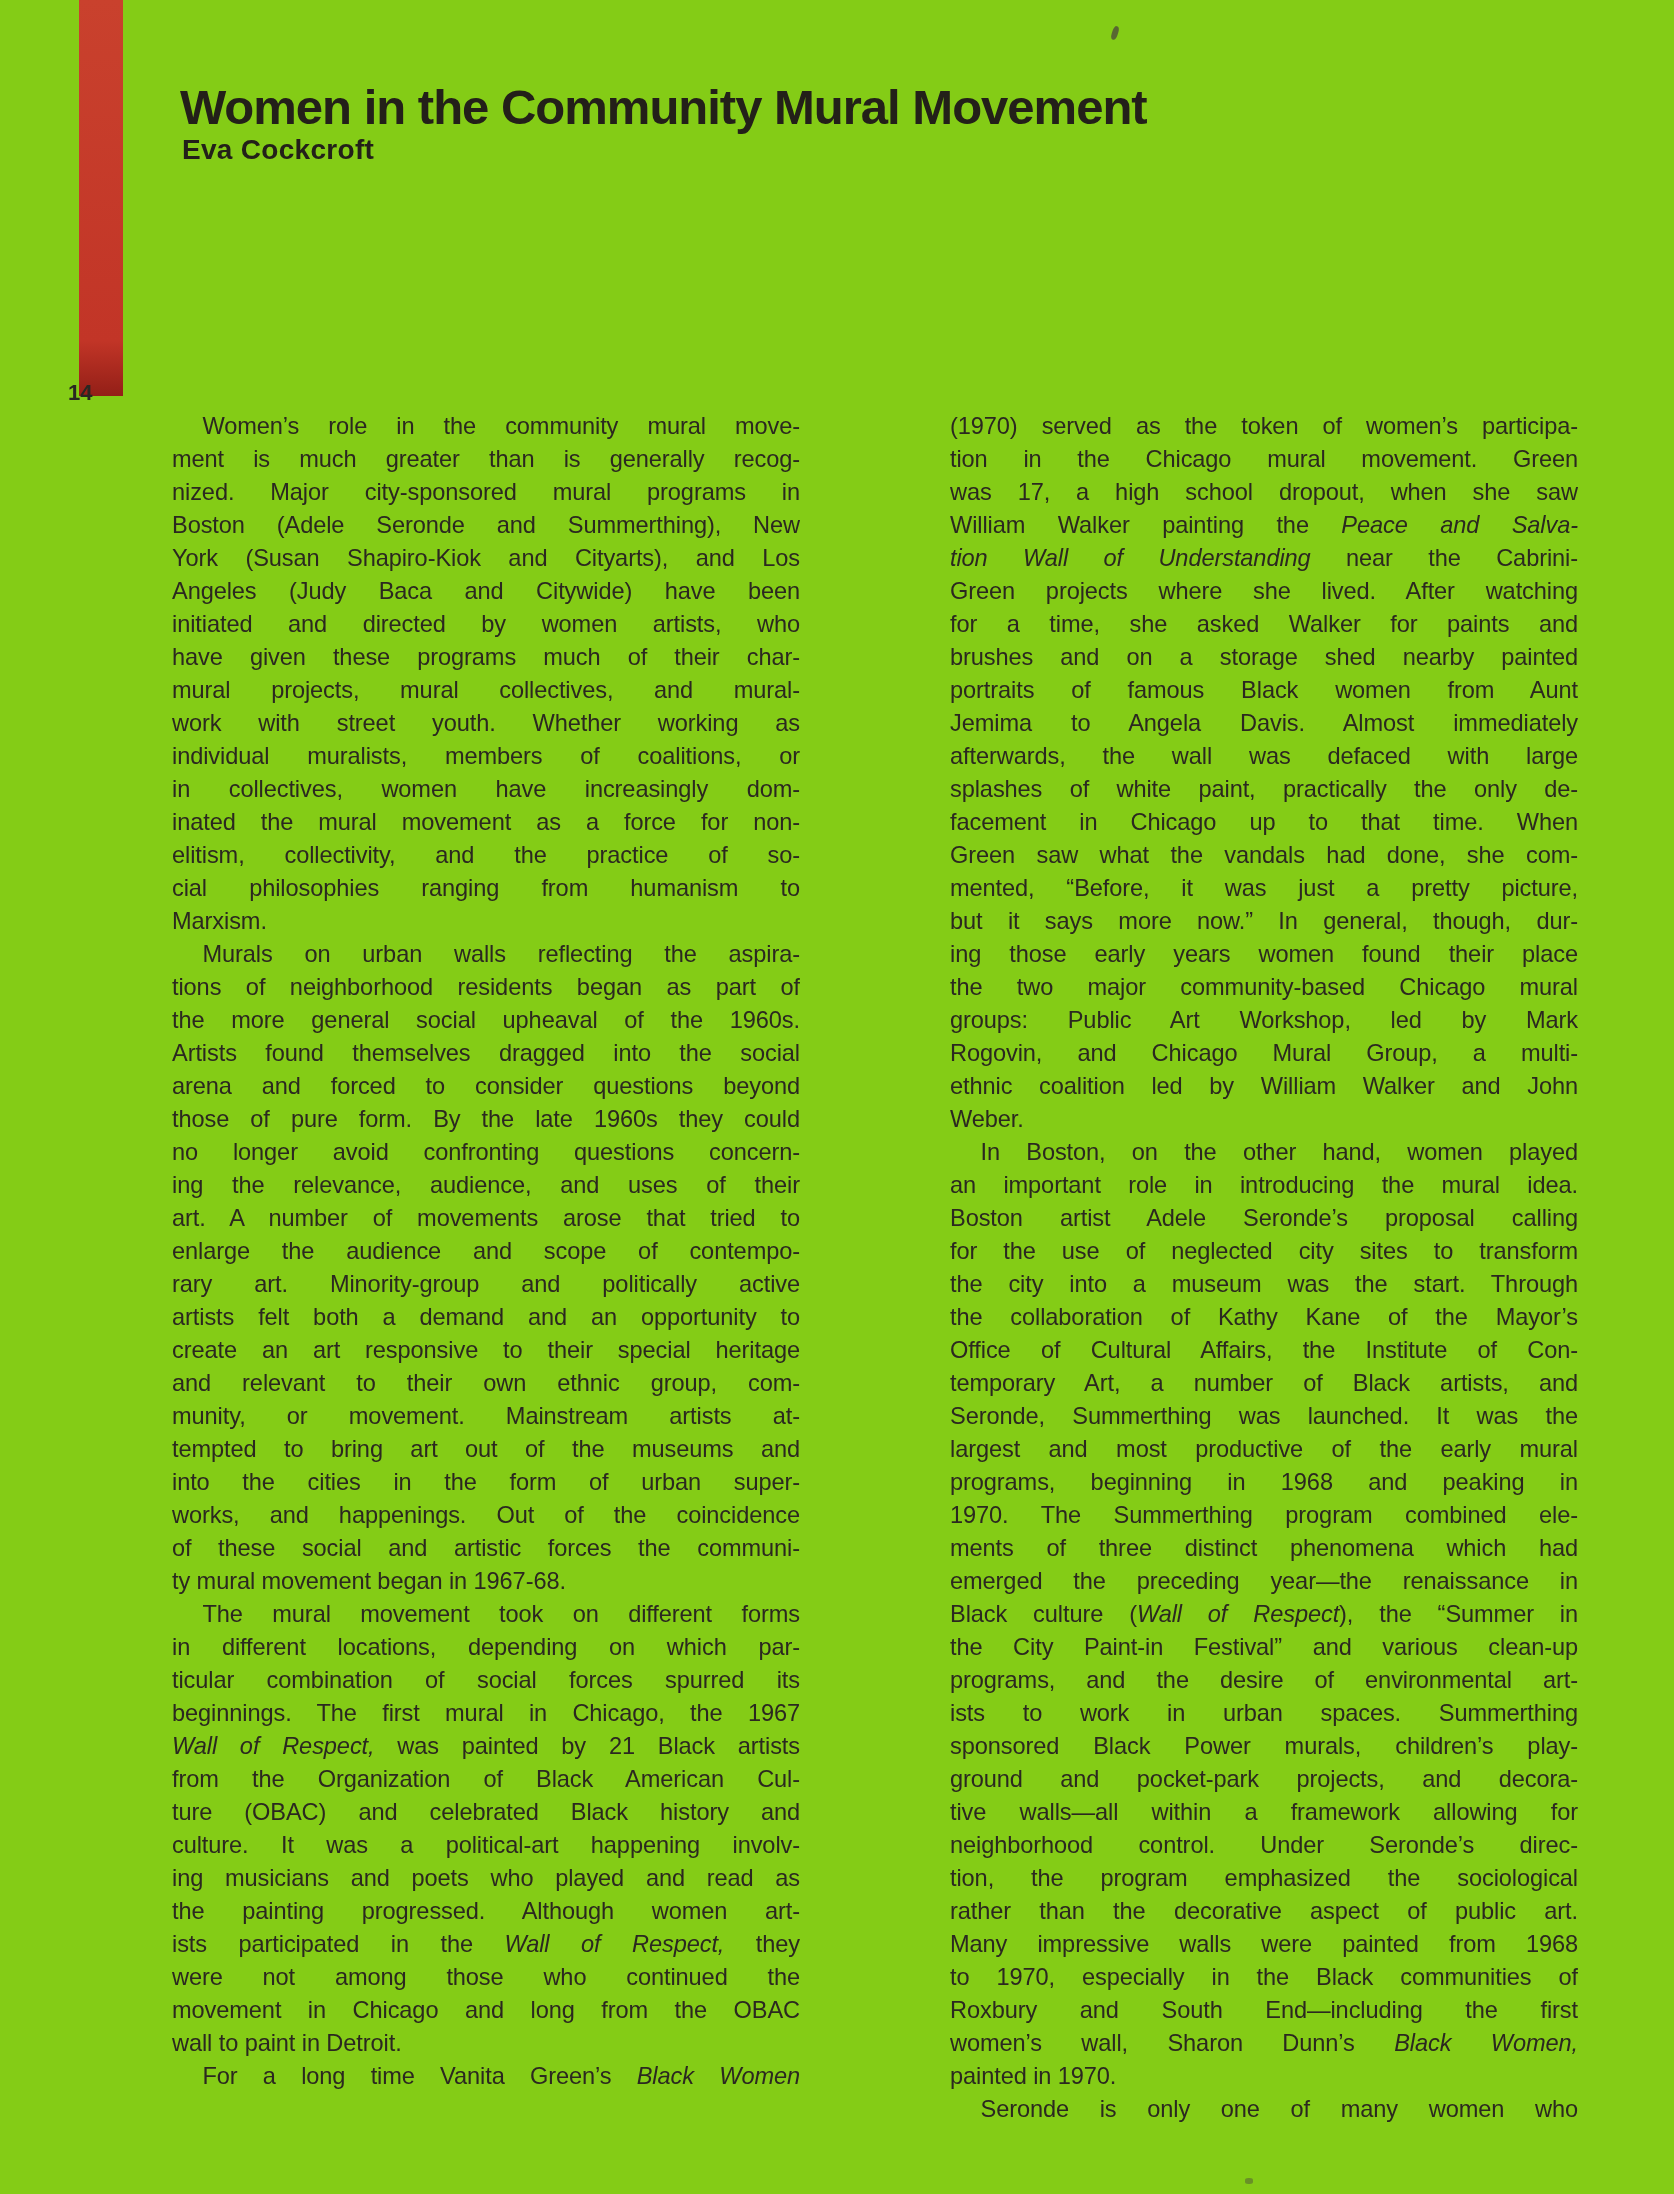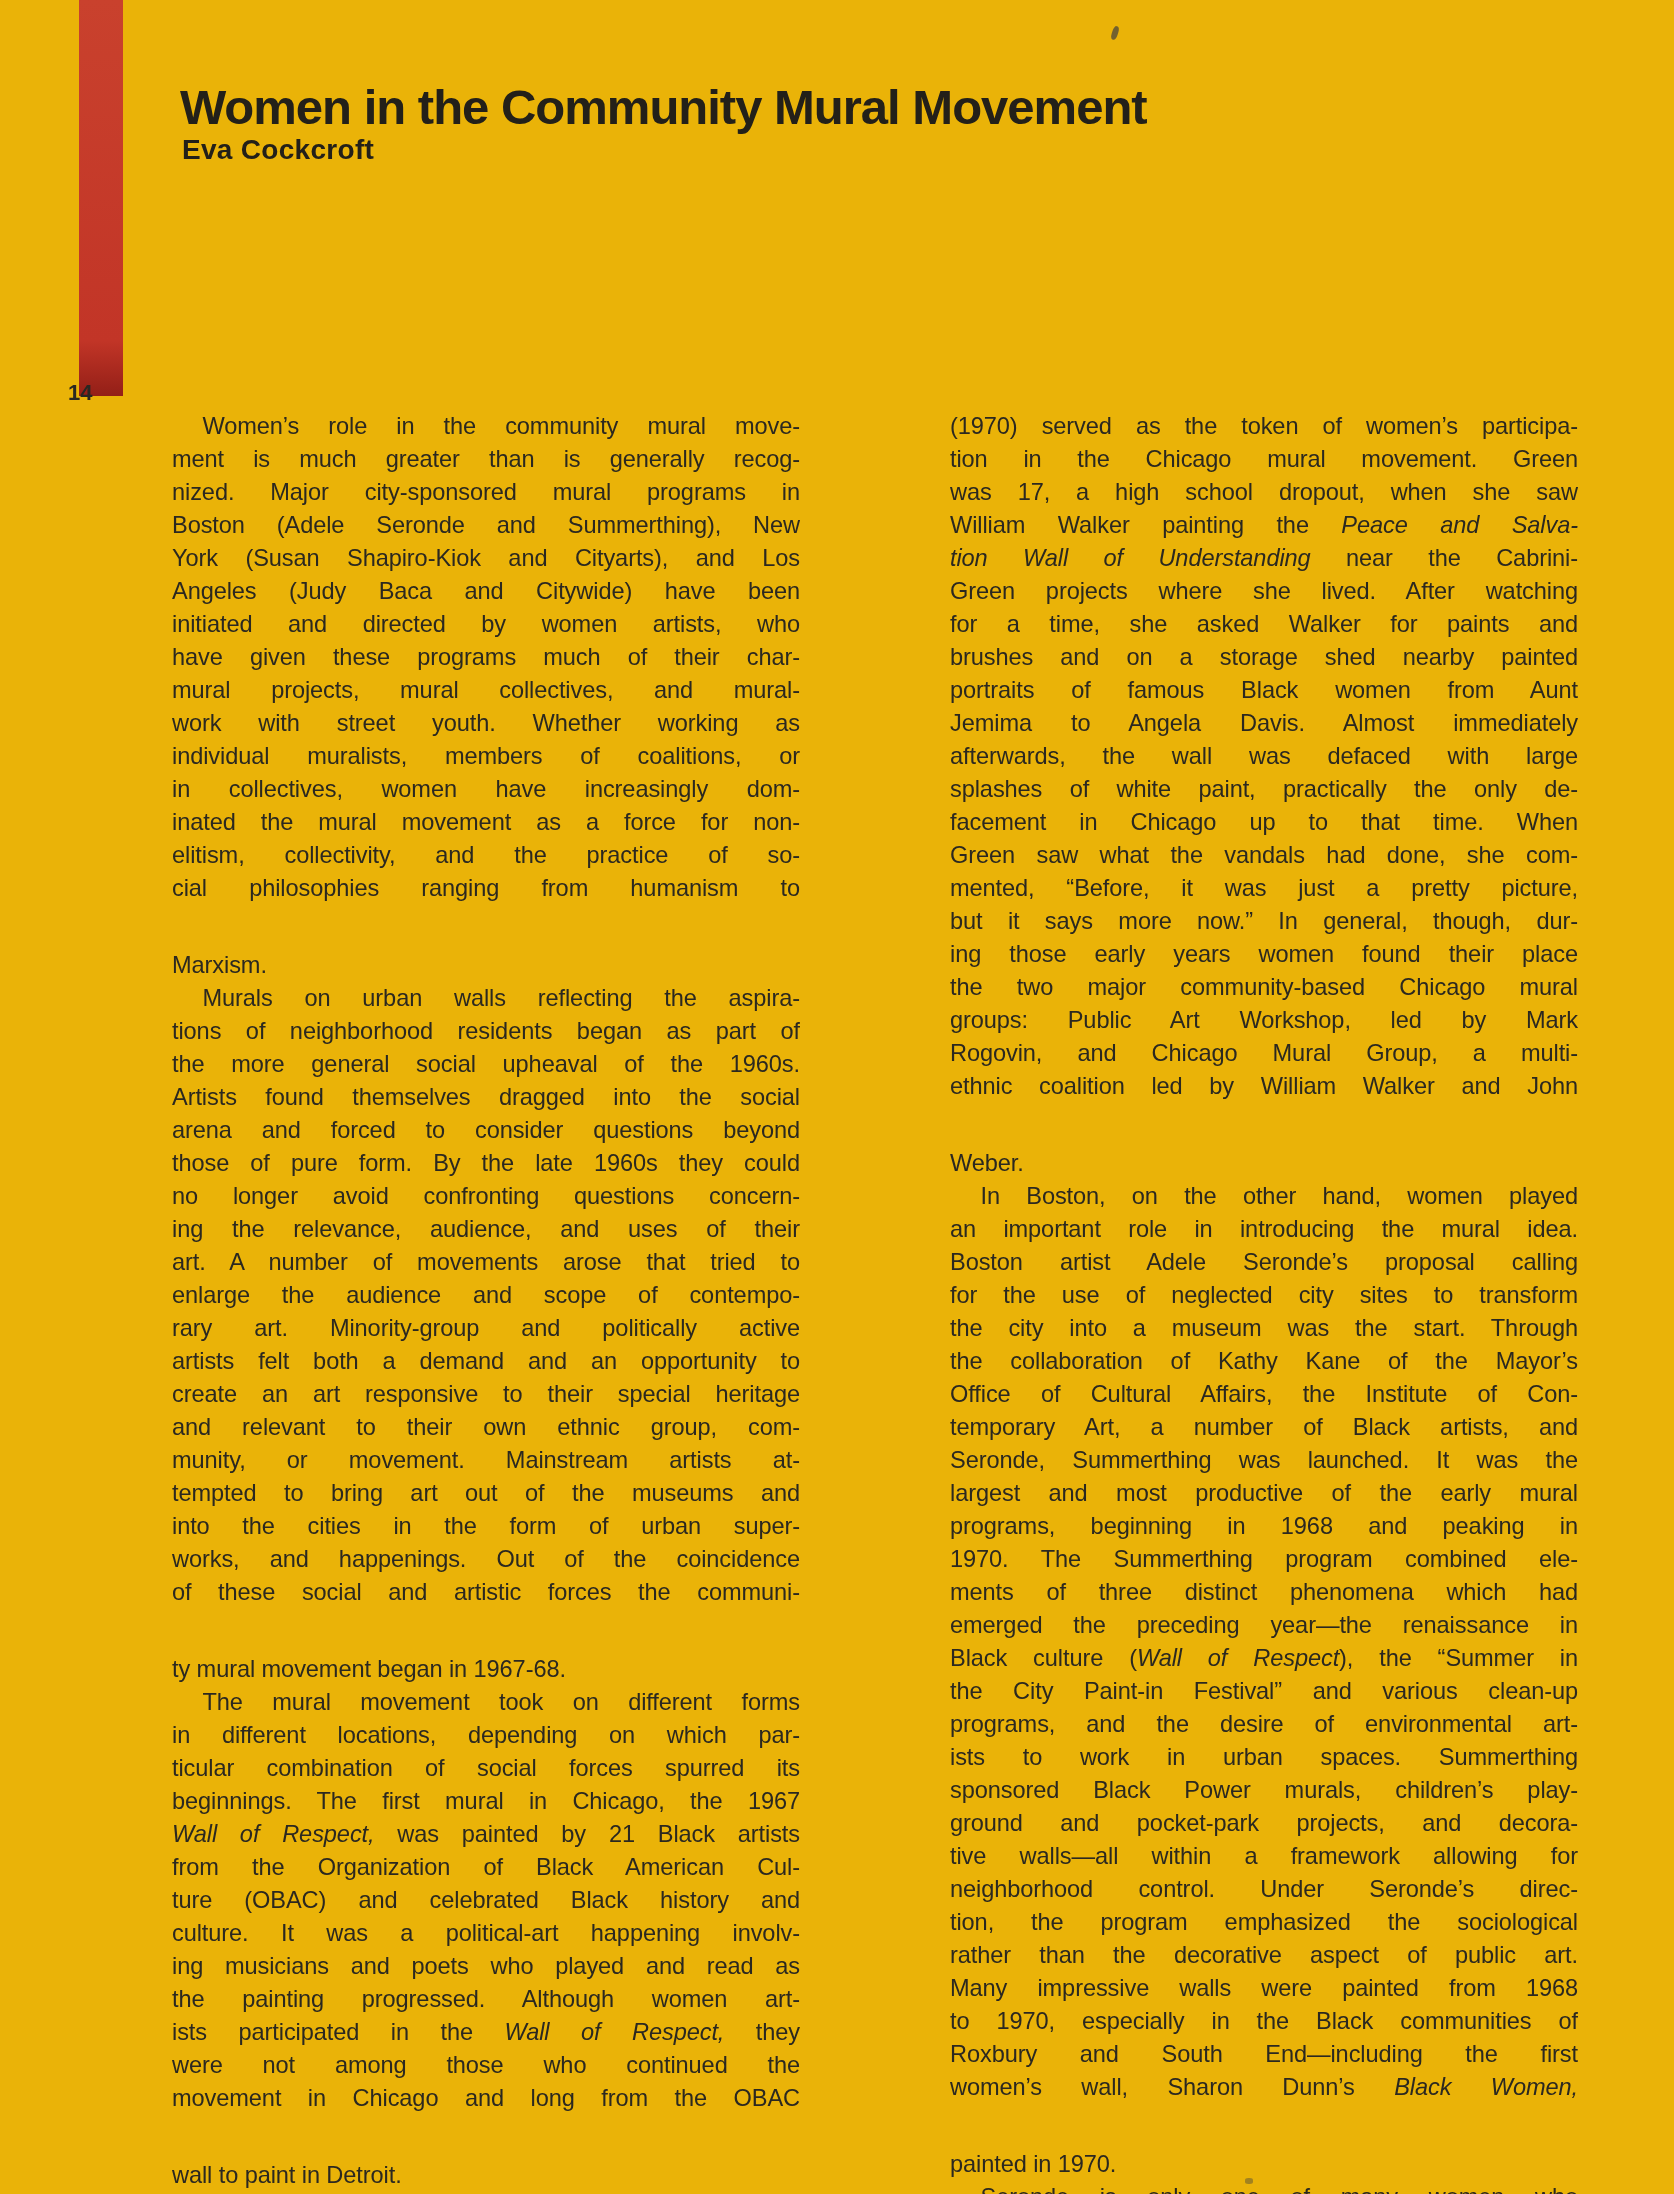--- a/index.html
+++ b/index.html
@@ -1,20 +1,20 @@
 <!DOCTYPE html>
 <html style="font-size:11px"><head>
 <meta charset="utf-8">
 <style>
   html, body { margin: 0; padding: 0; background: #777; }
   #page {
     position: relative;
     width: 1674px;
     height: 2194px;
-    background: #eab308;
+    background: #84cc16;
     overflow: hidden;
     font-family: "Liberation Sans", "DejaVu Sans", sans-serif;
     color: #29261f;
   }
   
   #red-bar {
     position: absolute;
     left: 79px; top: 0;
     width: 44px; height: 396px;
     background: linear-gradient(180deg, #c9412d 0%, #c23527 86%, #931f17 100%);
@@ -58,21 +58,21 @@
     color: #2b2820;
   }
   #left-column  { left: 172px; }
   #right-column { left: 950px; }
   .line {
     height: 33px;
     overflow: hidden;
     text-align: justify;
     text-align-last: justify;
   }
-  .line.pend { text-align: left; text-align-last: left; margin-top: 44px; }
+  .line.pend { text-align: left; text-align-last: left; }
   .line.indent { text-indent: 30.5px; }
   .line i { font-style: italic; }
   .speck {
     position: absolute;
     background: #4a463c;
     border-radius: 40%;
     opacity: 0.75;
   }
   #speck-top    { left: 1112px; top: 26px;  width: 6.2px;  height: 14px; transform: rotate(18deg); }
   #speck-bottom { left: 1245px; top: 2178px; width: 8.3px; height: 5.5px; opacity: 0.45; }

